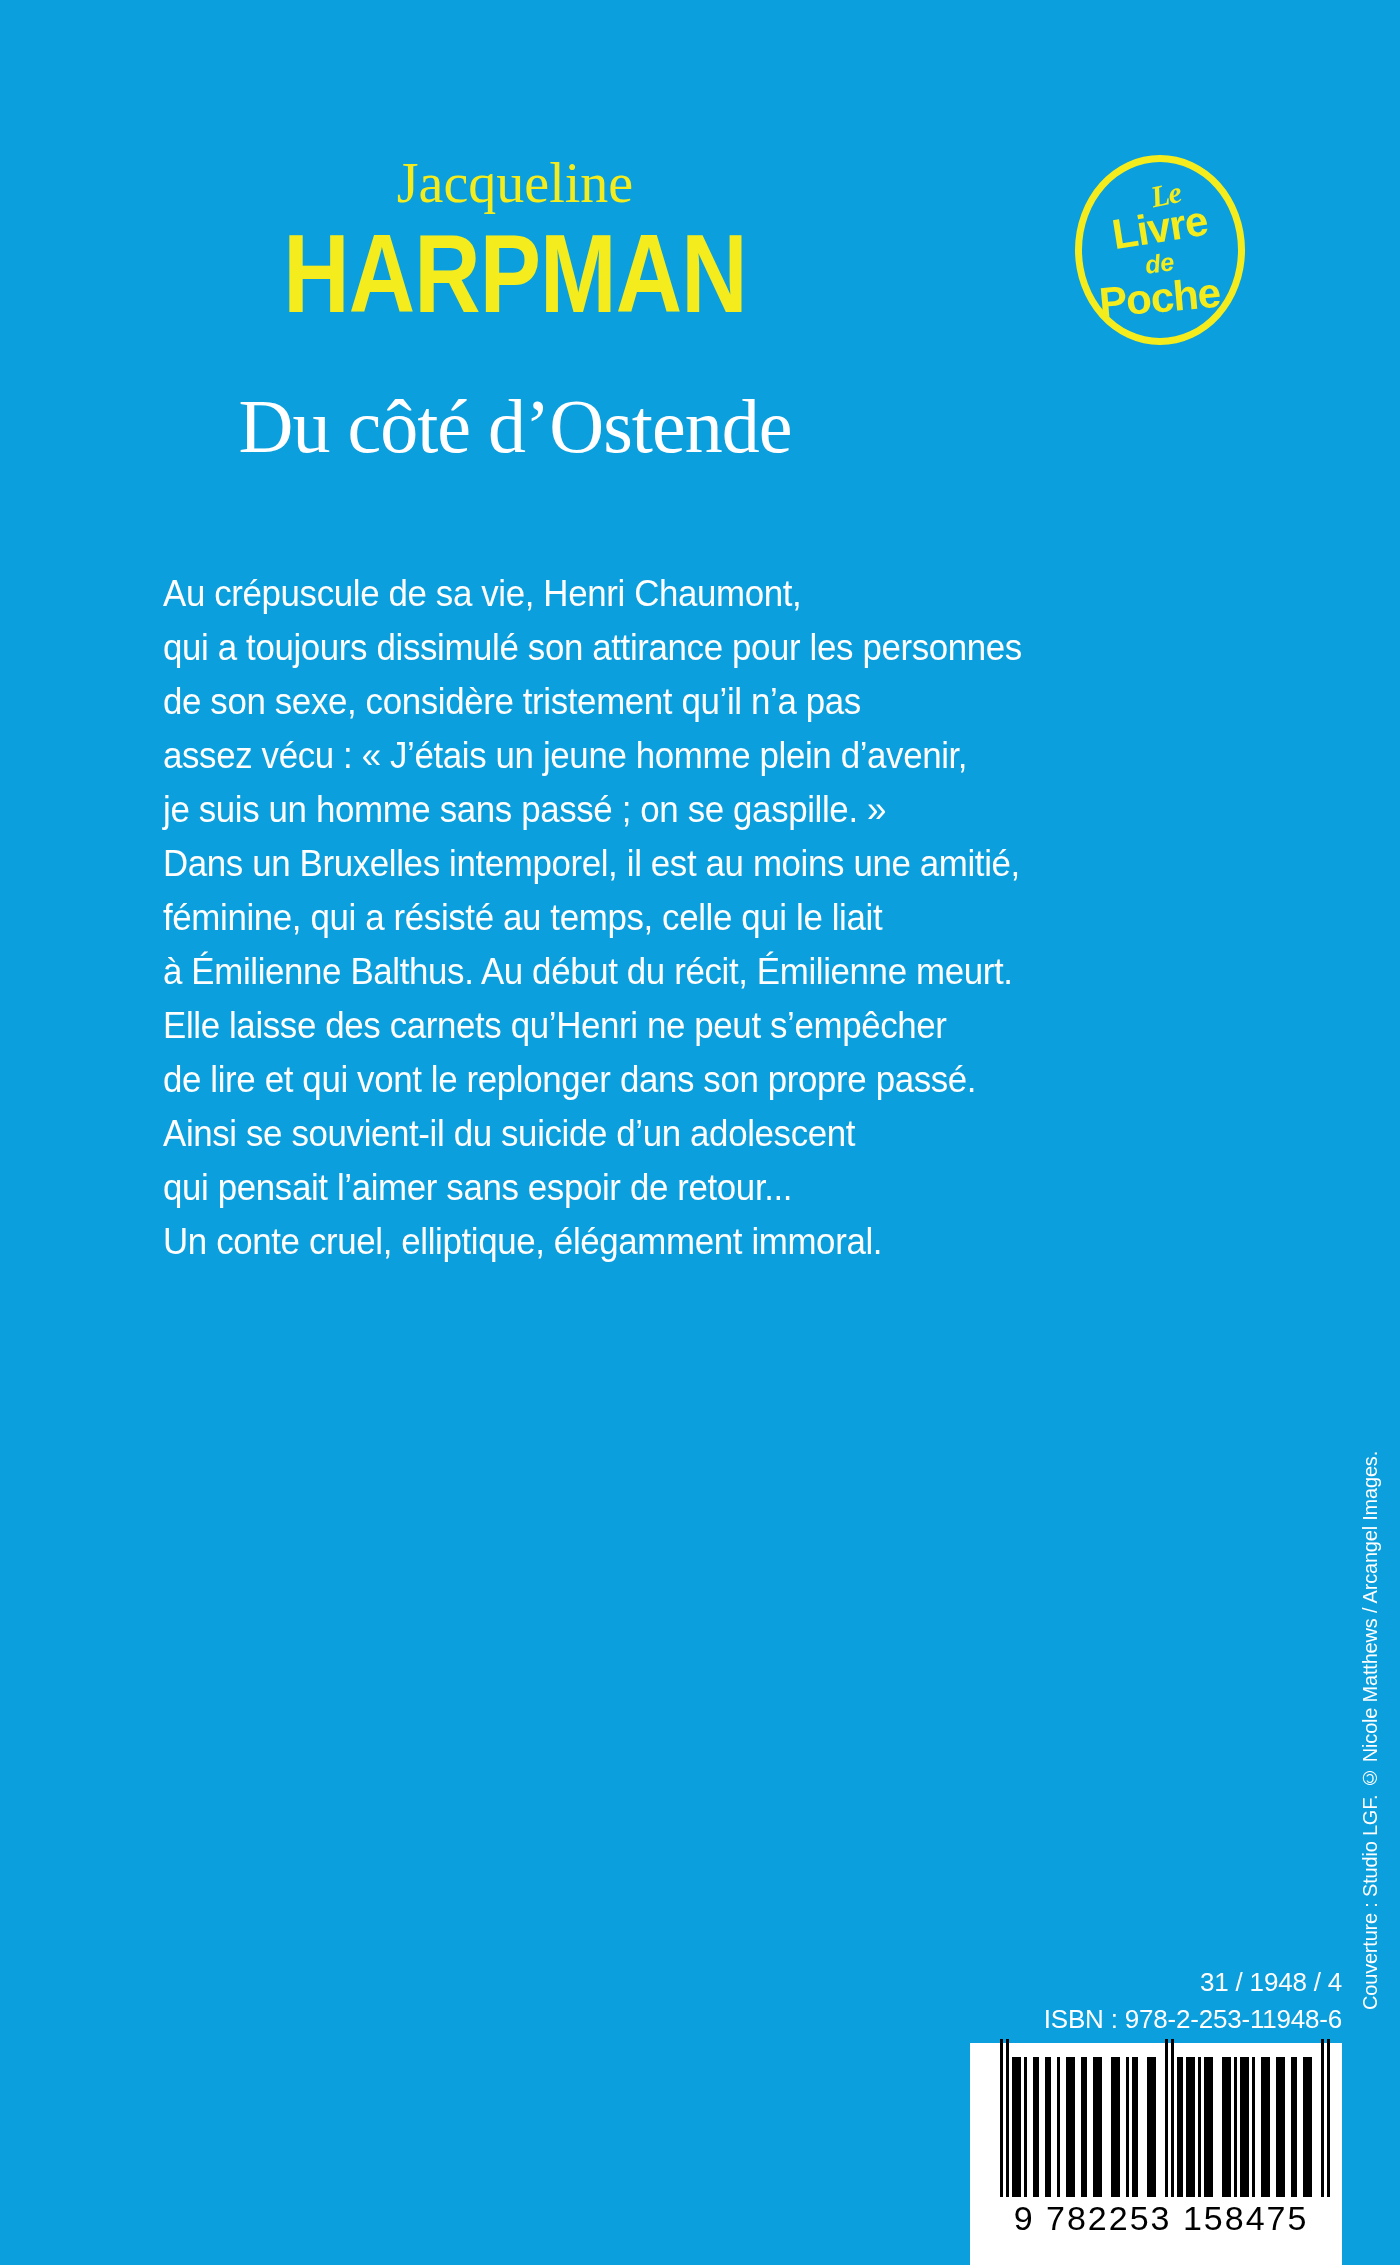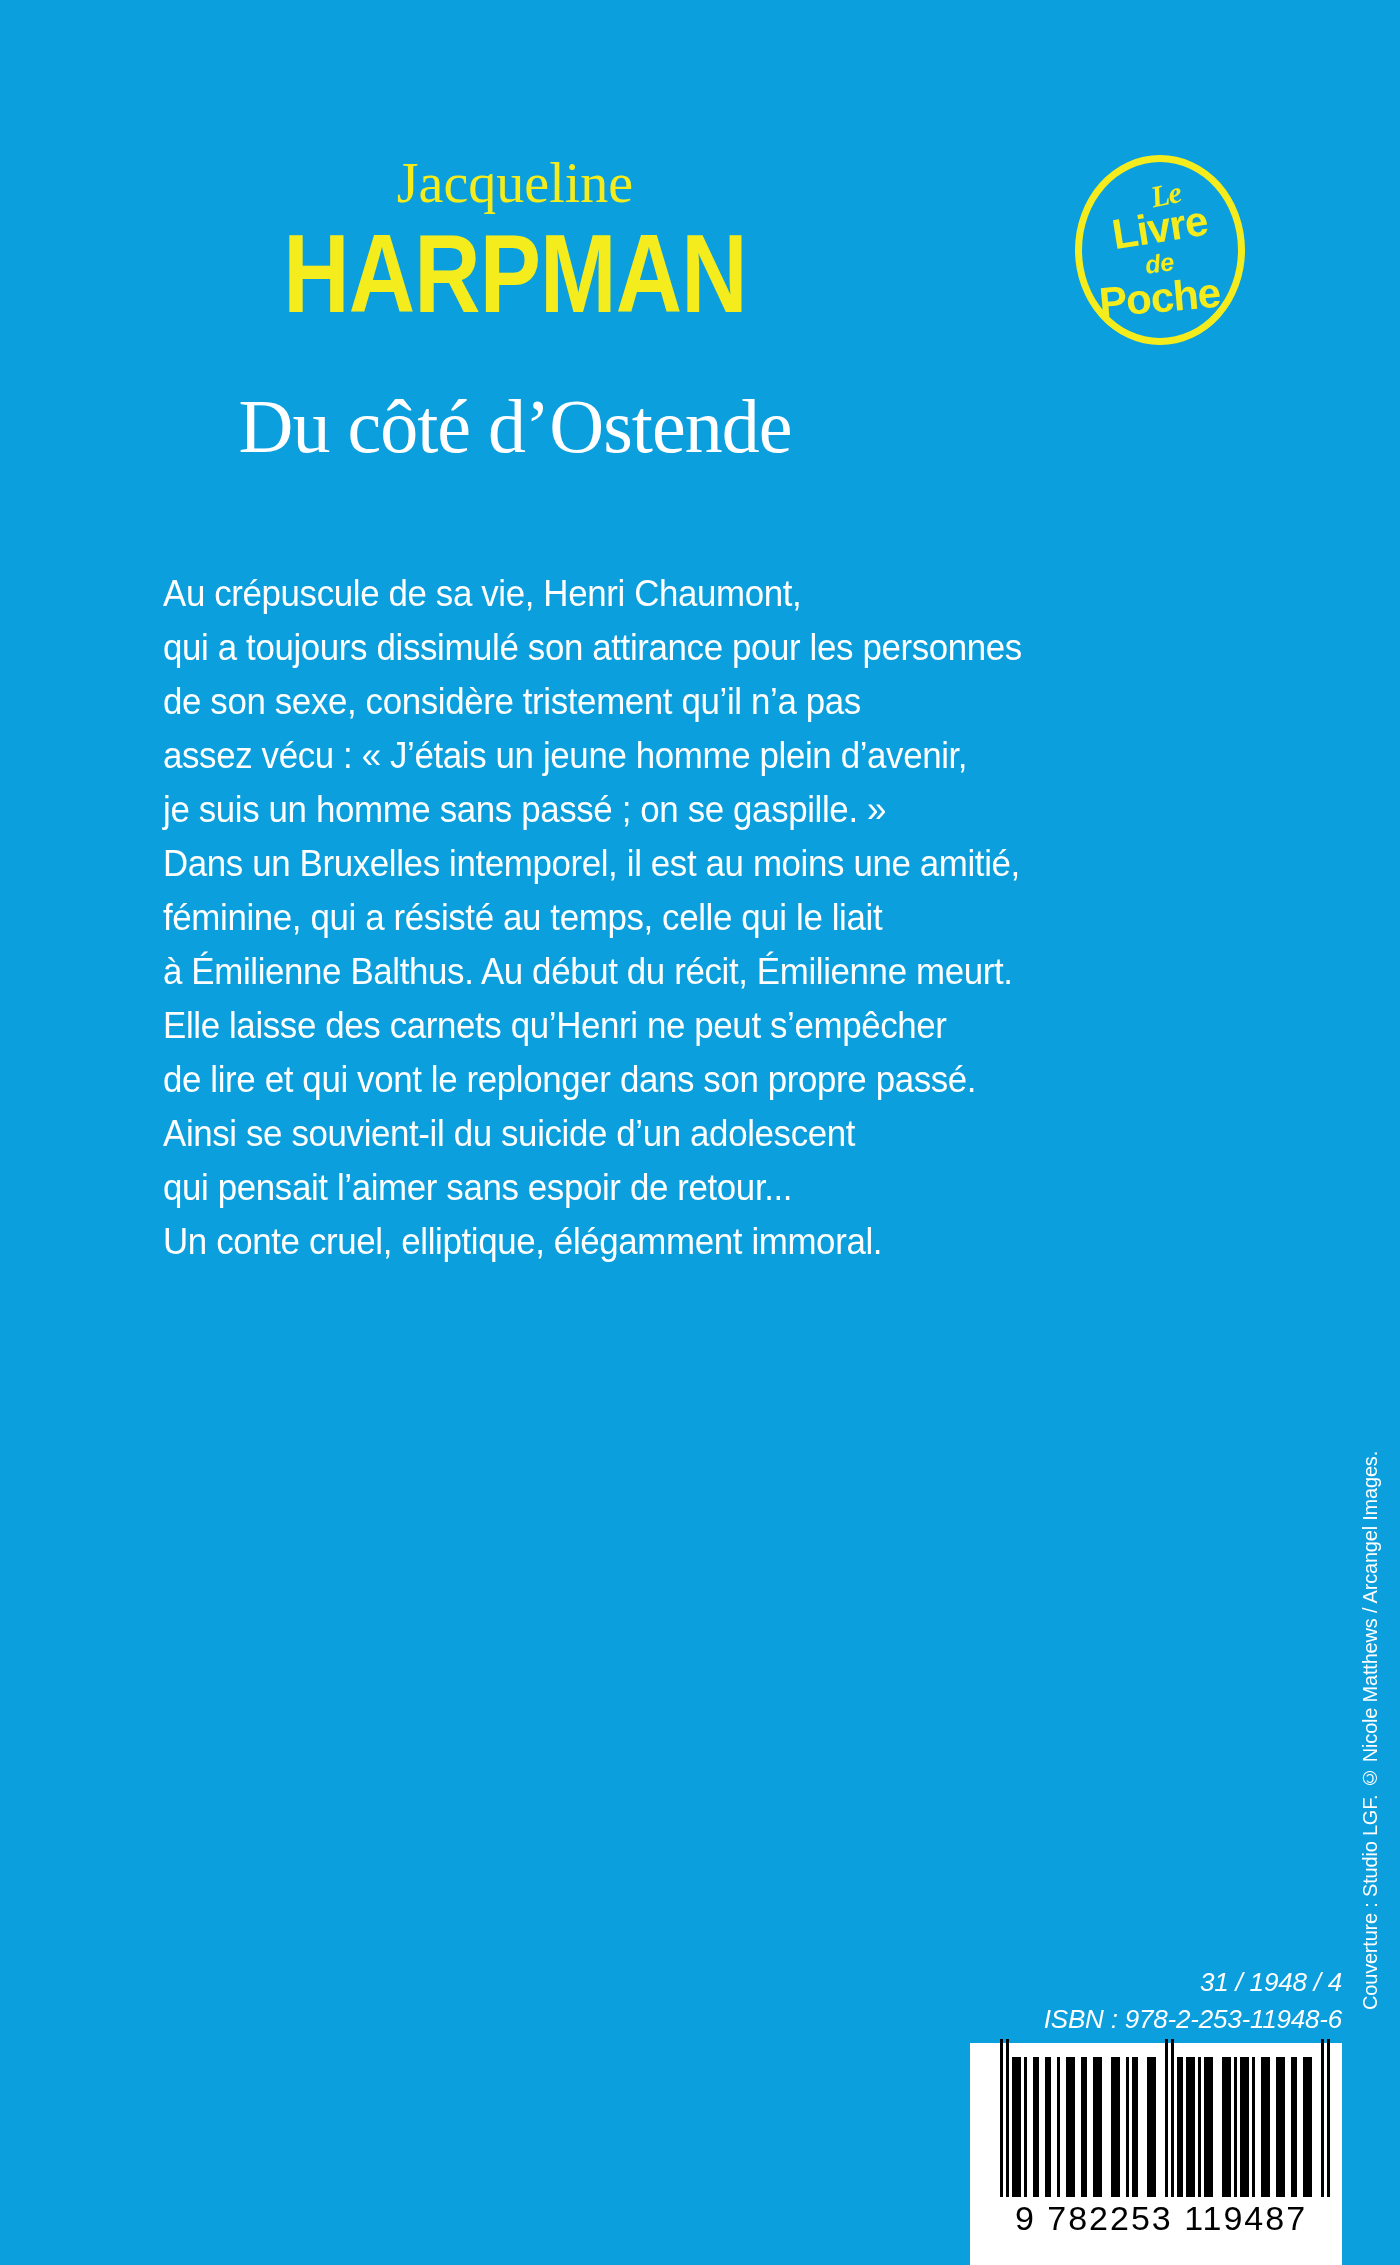--- a/index.html
+++ b/index.html
@@ -179,21 +179,21 @@
     position: absolute;
     right: 58px;
     bottom: 227px;
     text-align: right;
     color: #ffffff;
     font-family: "Liberation Sans", sans-serif;
     font-size: 26px;
     line-height: 37px;
     letter-spacing: -0.2px;
   }
-  #refs span { display: block; font-style: italic; }
+  #refs span { display: block; }
 
   
   #barcode {
     position: absolute;
     right: 58px;
     bottom: 0px;
     width: 372px;
     height: 222px;
     background: #ffffff;
     display: flex;
@@ -323,16 +323,16 @@
         <i style="width: 6px; background: transparent;"></i>
         <i style="width: 6px;"></i>
         <i style="width: 6px; background: transparent;"></i>
         <i style="width: 9px;"></i>
         <i style="width: 6px; background: transparent;"></i>
         <i style="width: 3px; background: transparent;"></i>
         <i class="tall" style="width: 3px;"></i>
         <i style="width: 3px; background: transparent;"></i>
         <i class="tall" style="width: 3px;"></i>
       </div>
-    <div class="digits">9 782253 119487</div>
+    <div class="digits">9 782253 158475</div>
   </div>
 
 </div>
 
 </body></html>

